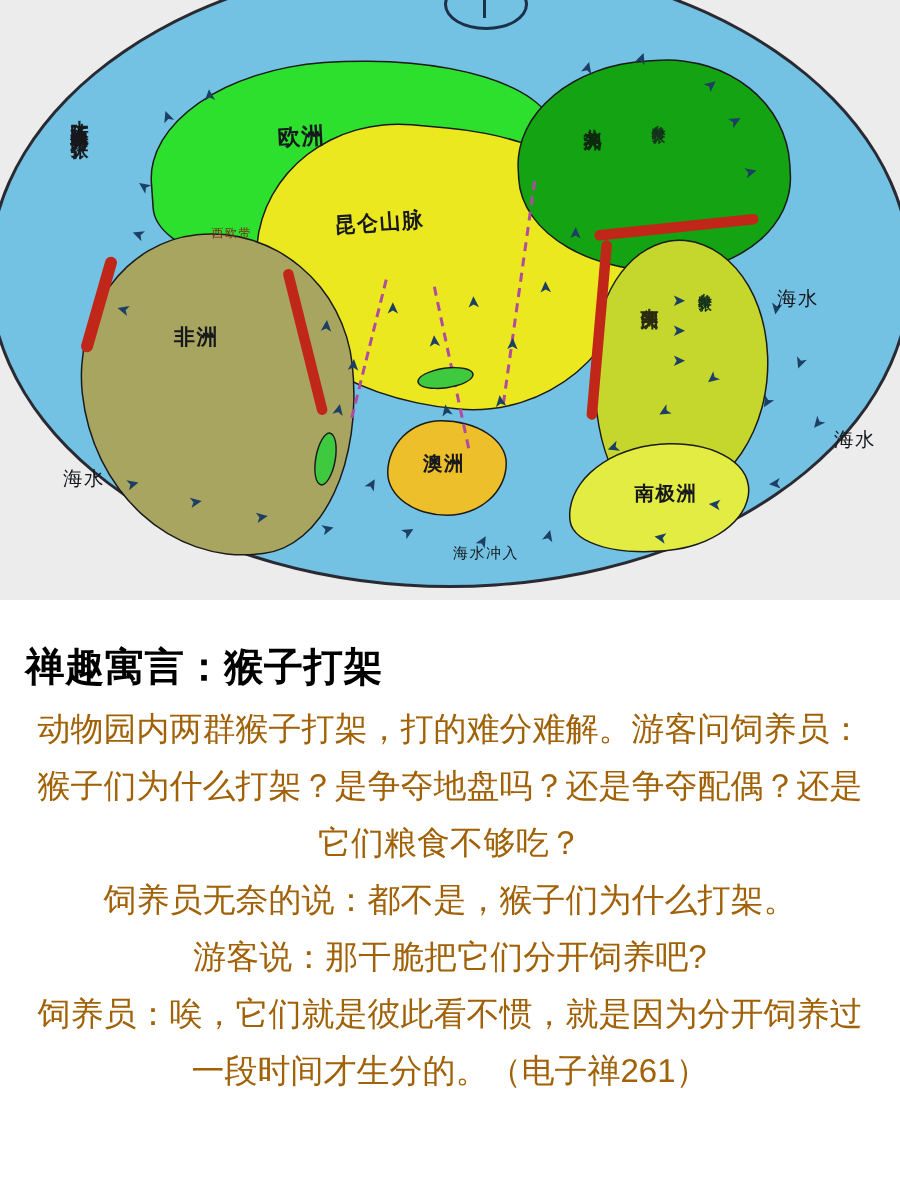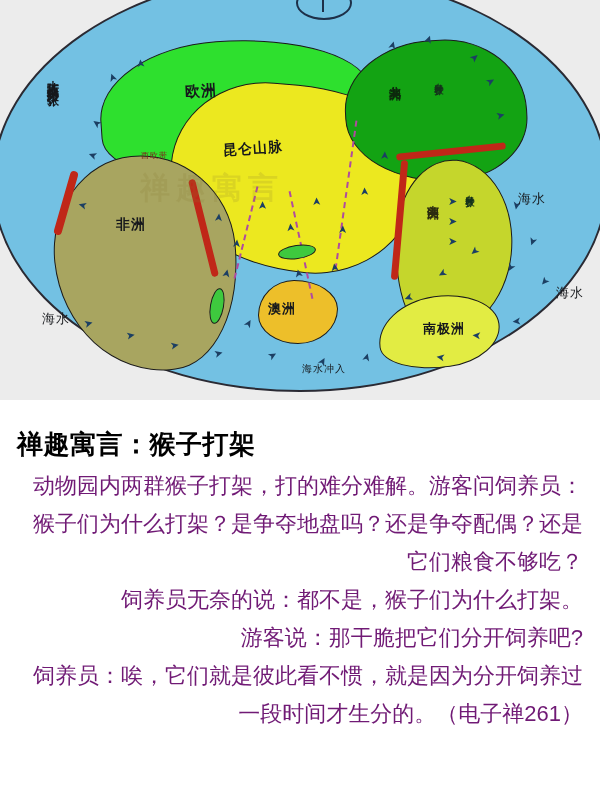--- a/index.html
+++ b/index.html
@@ -119,22 +119,22 @@
     letter-spacing:6px;overflow:hidden;pointer-events:none;
     font-family:"Liberation Serif","DejaVu Serif",serif;
   }
   
   .article{padding:0 17px;box-sizing:border-box;width:600px;}
   .article-title{
     margin:28px 0 6px 0;font-size:26px;font-weight:bold;color:#000;
     letter-spacing:.5px;line-height:1.25;
   }
   .para{
-    margin:0;font-size:22px;line-height:38px;color:#701a75;
-    letter-spacing:0px;text-align:right;
+    margin:0;font-size:22px;line-height:38px;color:#a16207;
+    letter-spacing:0px;text-align:center;
   }
   .para + .para{margin-top:0;}
 </style>
 </head>
 <body>
 
 <div class="figure">
 
   <div class="globe"></div>
   <div class="pole-mark"></div>
@@ -150,21 +150,20 @@
   <div class="rift r1"></div>
   <div class="rift r2"></div>
   <div class="rift r3"></div>
   <div class="rift r4"></div>
   <div class="ridge g1"></div>
   <div class="ridge g2"></div>
   <div class="ridge g3"></div>
   <div class="islet"></div>
   <div class="islet2"></div>
 
-  <div class="watermark">禅趣寓言</div>
 
   <div class="arrow" style="left:88px;top:150px;transform:rotate(200deg)">➤</div>
   <div class="arrow" style="left:78px;top:200px;transform:rotate(195deg)">➤</div>
   <div class="arrow" style="left:92px;top:118px;transform:rotate(215deg)">➤</div>
   <div class="arrow" style="left:108px;top:72px;transform:rotate(250deg)">➤</div>
   <div class="arrow" style="left:136px;top:58px;transform:rotate(265deg)">➤</div>
   <div class="arrow" style="left:388px;top:40px;transform:rotate(285deg)">➤</div>
   <div class="arrow" style="left:424px;top:34px;transform:rotate(290deg)">➤</div>
   <div class="arrow" style="left:470px;top:52px;transform:rotate(320deg)">➤</div>
   <div class="arrow" style="left:486px;top:76px;transform:rotate(330deg)">➤</div>
@@ -203,21 +202,21 @@
   <div class="arrow" style="left:448px;top:236px;transform:rotate(0deg)">➤</div>
 
   <div class="maplabel vert" style="left:44px;top:70px">大陆板块向外扩张</div>
   <div class="maplabel" style="left:185px;top:82px;transform:rotate(-3deg);font-size:15px">欧洲</div>
   <div class="maplabel" style="left:223px;top:140px;transform:rotate(-4deg);font-size:14px">昆仑山脉</div>
   <div class="maplabel vert2" style="left:386px;top:76px;font-size:12px;color:#0d2a0d">北美洲</div>
   <div class="maplabel vert2" style="left:432px;top:76px">向外扩张</div>
   <div class="maplabel vert2" style="left:424px;top:195px;font-size:12px;color:#2b2b10">南美洲</div>
   <div class="maplabel vert2" style="left:463px;top:188px">向外扩张</div>
   <div class="maplabel" style="left:116px;top:216px;font-size:14px">非洲</div>
-  <div class="maplabel" style="left:268px;top:300px;font-size:13px">澳洲</div>
+  <div class="maplabel" style="left:282px;top:300px;font-size:13px">澳洲</div>
   <div class="maplabel" style="left:423px;top:320px;font-size:13px">南极洲</div>
   <div class="maplabel sm" style="left:518px;top:190px;font-size:13px">海水</div>
   <div class="maplabel sm" style="left:556px;top:284px;font-size:13px">海水</div>
   <div class="maplabel sm" style="left:42px;top:310px;font-size:13px">海水</div>
   <div class="maplabel sm" style="left:302px;top:362px;font-size:10px">海水冲入</div>
   <div class="maplabel tiny" style="left:141px;top:150px">西欧带</div>
 </div>
 
 <div class="article">
   <h1 class="article-title">禅趣寓言：猴子打架</h1>

